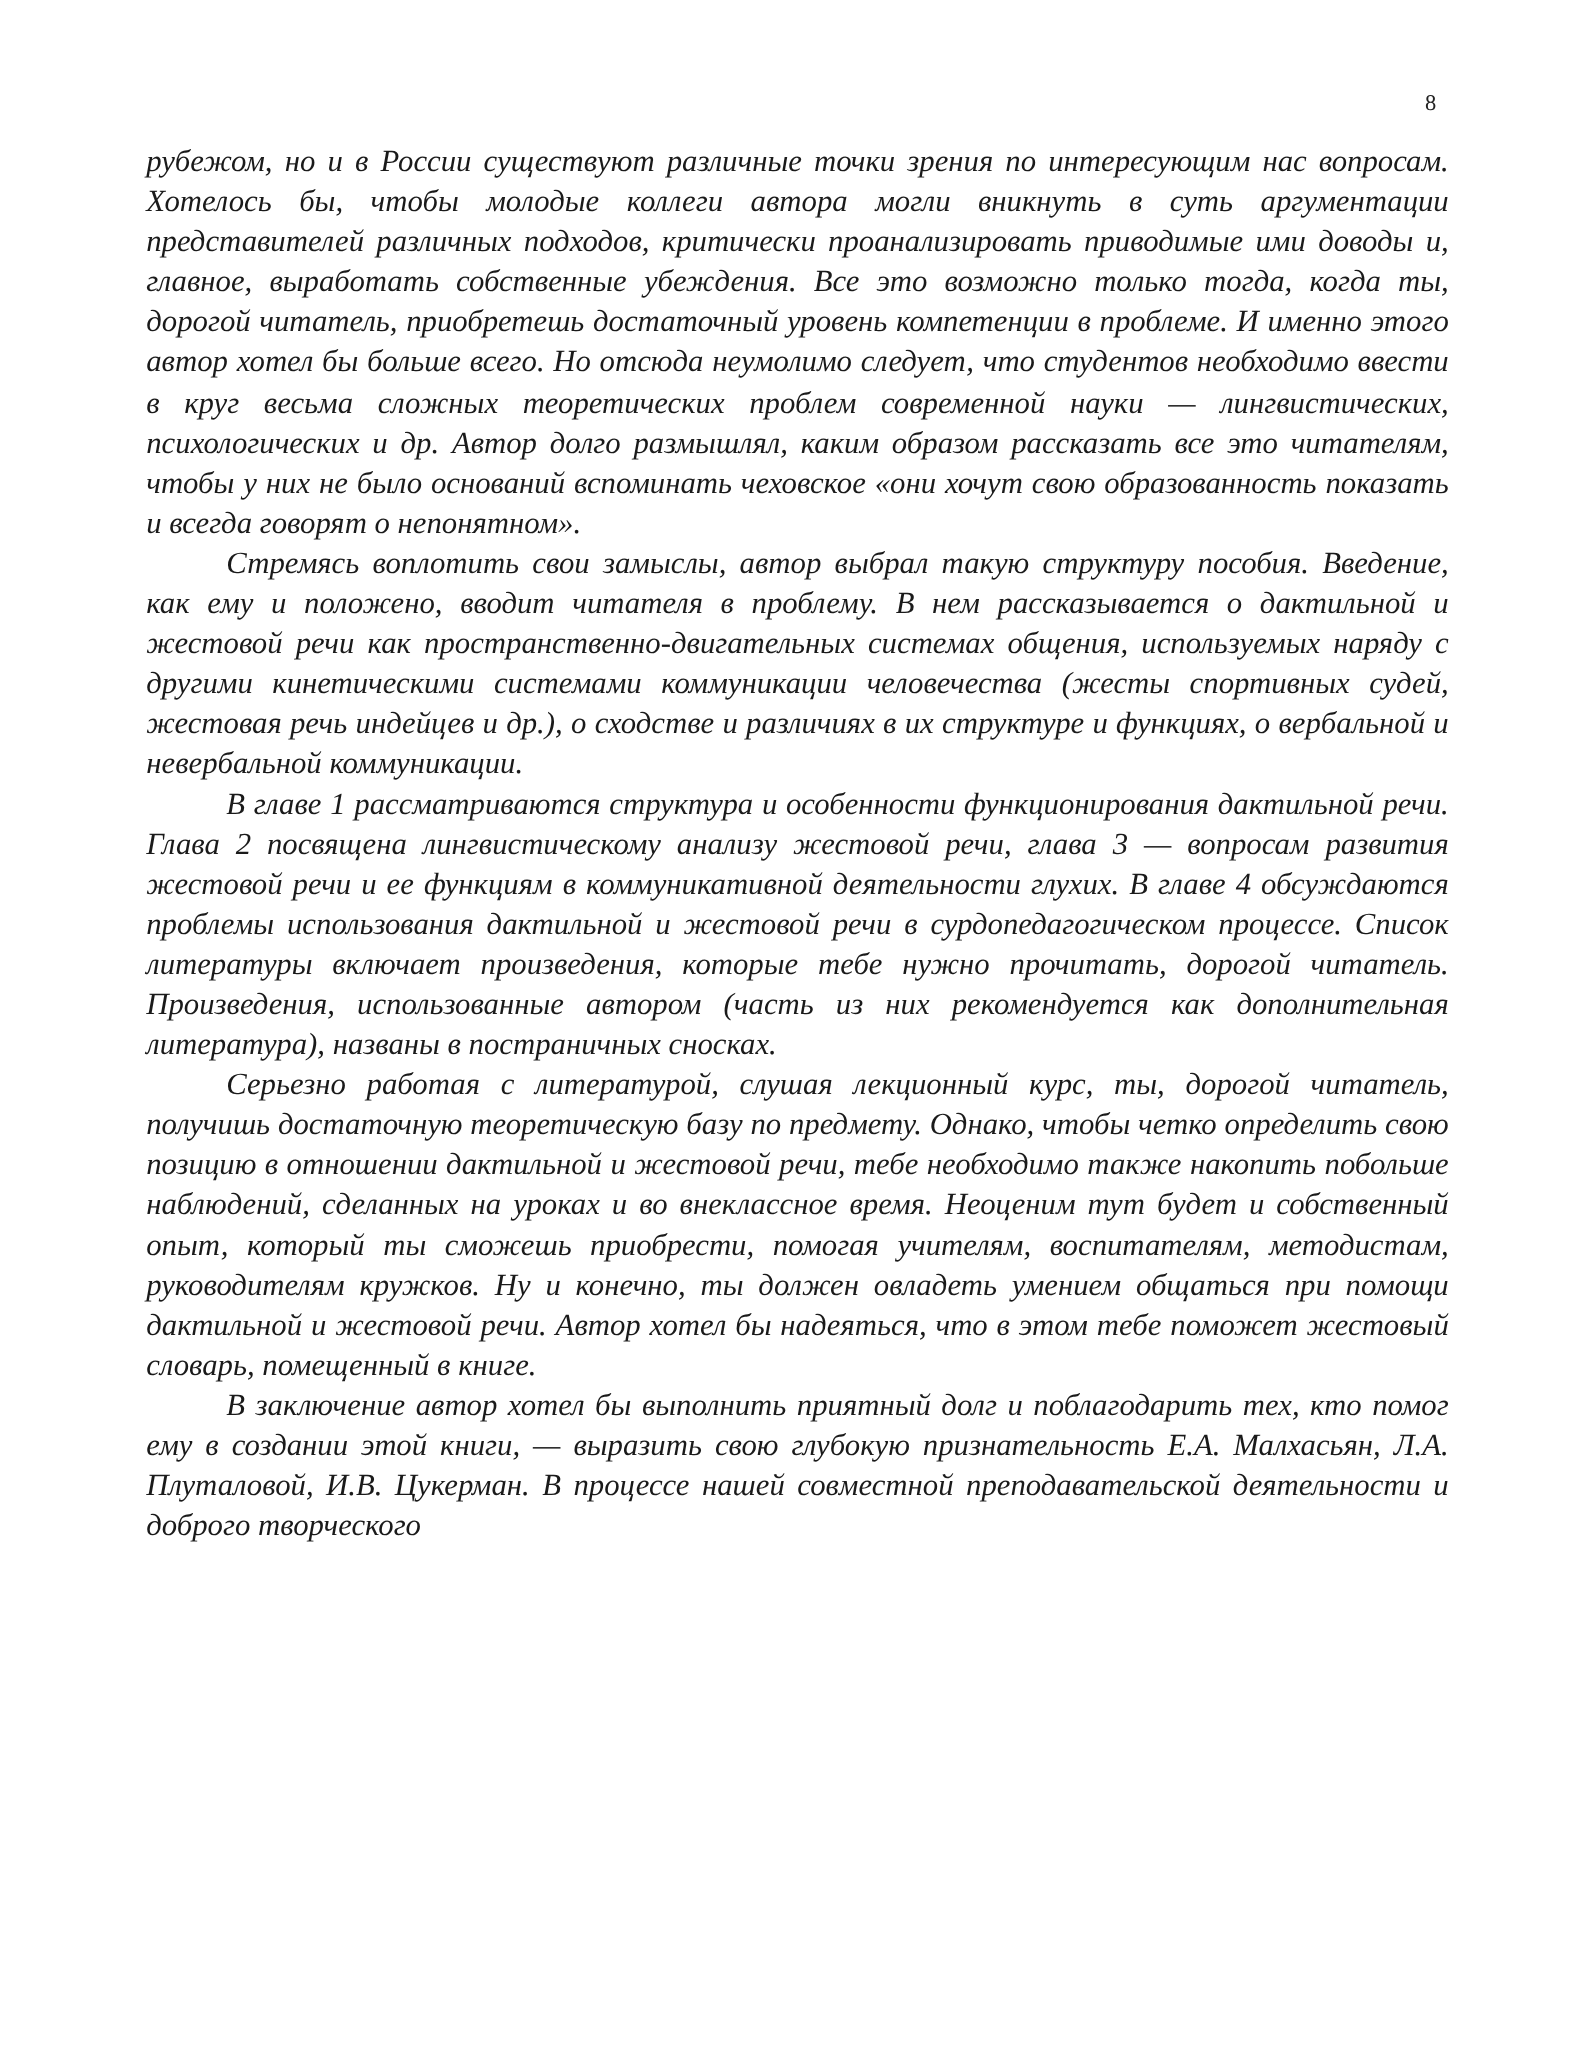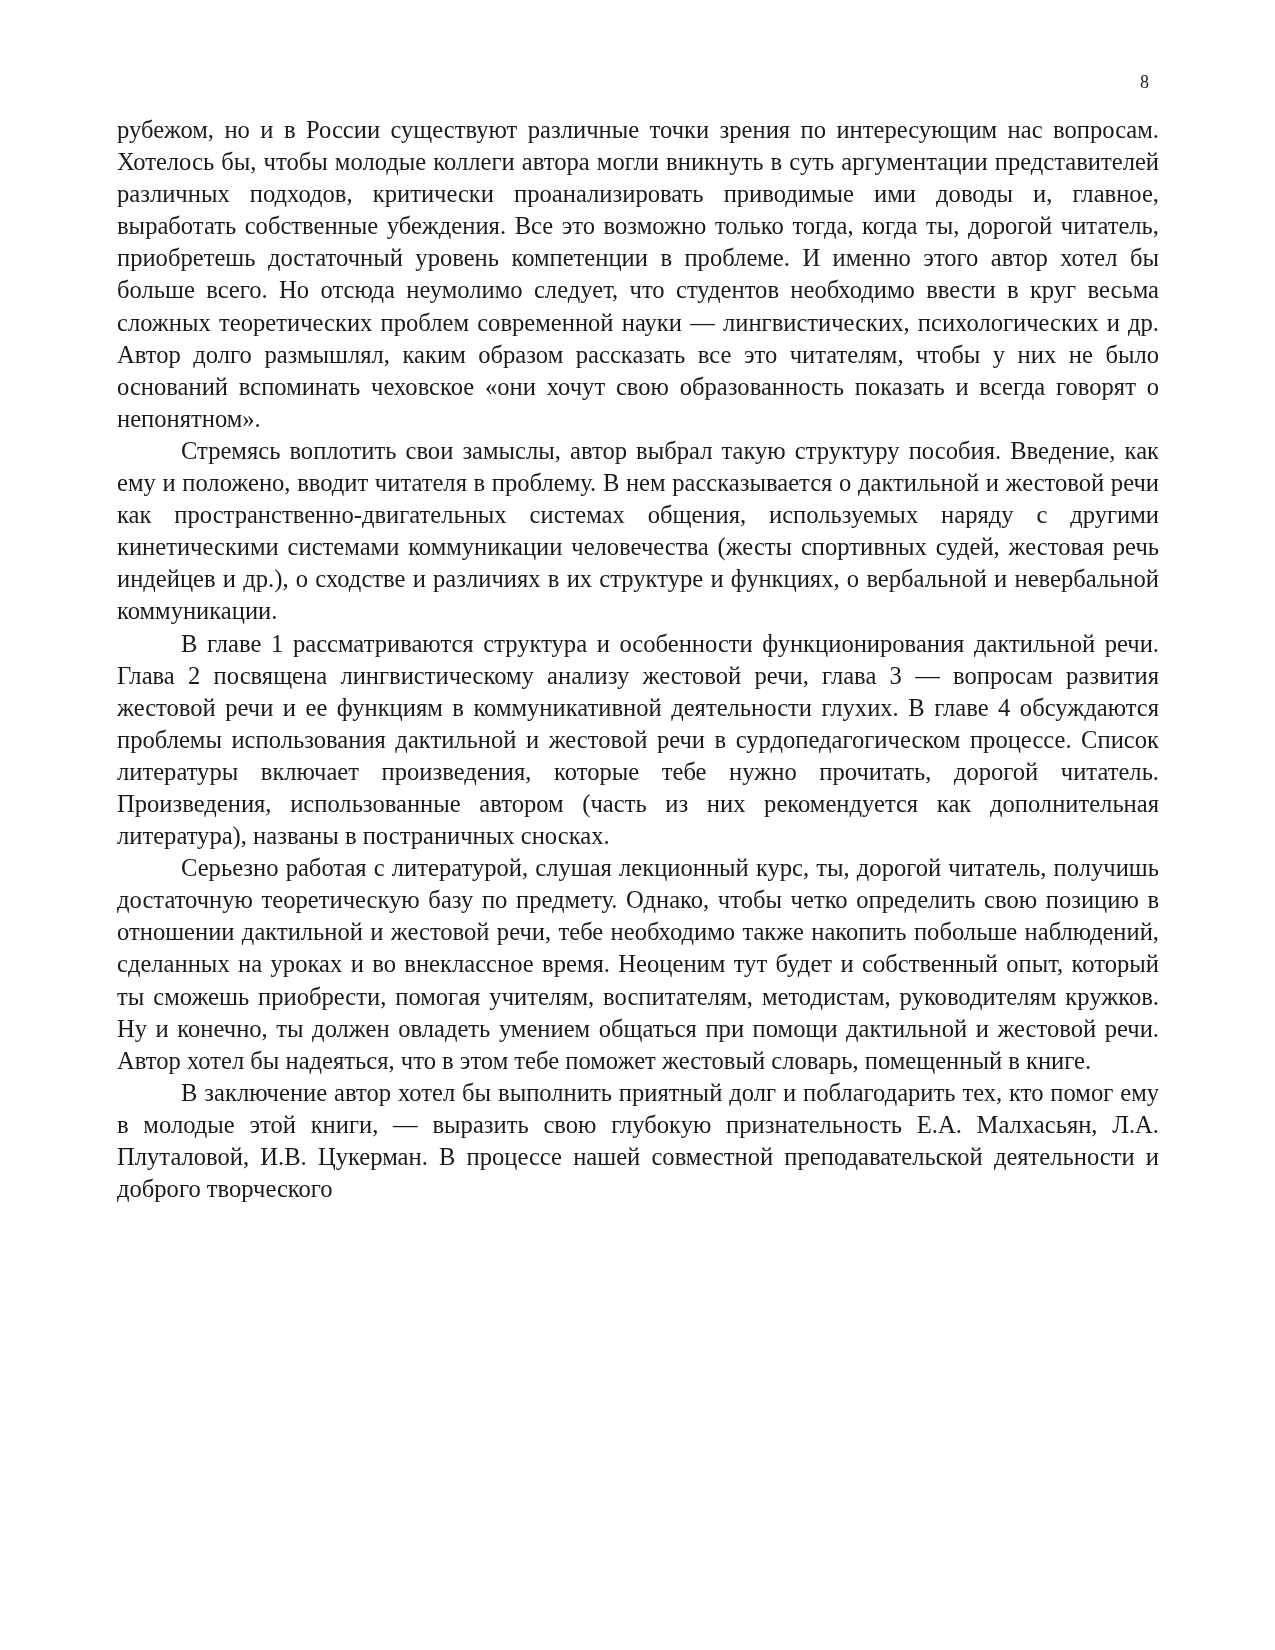--- a/index.html
+++ b/index.html
@@ -4,29 +4,29 @@
 <style>
   html, body { margin: 0; padding: 0; background: #ffffff; }
   body { width: 1275px; height: 1650px; position: relative; overflow: hidden; }
   .page-number {
     position: absolute; top: 72px; left: 1140px;
     font-family: "Liberation Serif", serif; font-size: 18px; color: #222;
   }
   .content {
     position: absolute; top: 114px; left: 117px; width: 1042px;
     font-family: "Liberation Serif", serif; font-size: 24.6px; line-height: 32.1px;
-    color: #1a1a1a; text-align: justify;
+    color: #1a1a1a; text-align: justify; font-style: italic;
   }
   .content p { margin: 0; text-indent: 0; }
   .content p.indent { text-indent: 64px; }
 </style>
 </head>
 <body>
 
 <div class="page-number">8</div>
 
 <div class="content">
   <p>рубежом, но и в России существуют различные точки зрения по интересующим нас вопросам. Хотелось бы, чтобы молодые коллеги автора могли вникнуть в суть аргументации представителей различных подходов, критически проанализировать приводимые ими доводы и, главное, выработать собственные убеждения. Все это возможно только тогда, когда ты, дорогой читатель, приобретешь достаточный уровень компетенции в проблеме. И именно этого автор хотел бы больше всего. Но отсюда неумолимо следует, что студентов необходимо ввести в круг весьма сложных теоретических проблем современной науки — лингвистических, психологических и др. Автор долго размышлял, каким образом рассказать все это читателям, чтобы у них не было оснований вспоминать чеховское «они хочут свою образованность показать и всегда говорят о непонятном».</p>
   <p class="indent">Стремясь воплотить свои замыслы, автор выбрал такую структуру пособия. Введение, как ему и положено, вводит читателя в проблему. В нем рассказывается о дактильной и жестовой речи как пространственно-двигательных системах общения, используемых наряду с другими кинетическими системами коммуникации человечества (жесты спортивных судей, жестовая речь индейцев и др.), о сходстве и различиях в их структуре и функциях, о вербальной и невербальной коммуникации.</p>
   <p class="indent">В главе 1 рассматриваются структура и особенности функционирования дактильной речи. Глава 2 посвящена лингвистическому анализу жестовой речи, глава 3 — вопросам развития жестовой речи и ее функциям в коммуникативной деятельности глухих. В главе 4 обсуждаются проблемы использования дактильной и жестовой речи в сурдопедагогическом процессе. Список литературы включает произведения, которые тебе нужно прочитать, дорогой читатель. Произведения, использованные автором (часть из них рекомендуется как дополнительная литература), названы в постраничных сносках.</p>
   <p class="indent">Серьезно работая с литературой, слушая лекционный курс, ты, дорогой читатель, получишь достаточную теоретическую базу по предмету. Однако, чтобы четко определить свою позицию в отношении дактильной и жестовой речи, тебе необходимо также накопить побольше наблюдений, сделанных на уроках и во внеклассное время. Неоценим тут будет и собственный опыт, который ты сможешь приобрести, помогая учителям, воспитателям, методистам, руководителям кружков. Ну и конечно, ты должен овладеть умением общаться при помощи дактильной и жестовой речи. Автор хотел бы надеяться, что в этом тебе поможет жестовый словарь, помещенный в книге.</p>
-  <p class="indent">В заключение автор хотел бы выполнить приятный долг и поблагодарить тех, кто помог ему в молодые этой книги, — выразить свою глубокую признательность Е.А. Малхасьян, Л.А. Плуталовой, И.В. Цукерман. В процессе нашей совместной преподавательской деятельности и доброго творческого</p>
+  <p class="indent">В заключение автор хотел бы выполнить приятный долг и поблагодарить тех, кто помог ему в создании этой книги, — выразить свою глубокую признательность Е.А. Малхасьян, Л.А. Плуталовой, И.В. Цукерман. В процессе нашей совместной преподавательской деятельности и доброго творческого</p>
 </div>
 
 </body></html>

